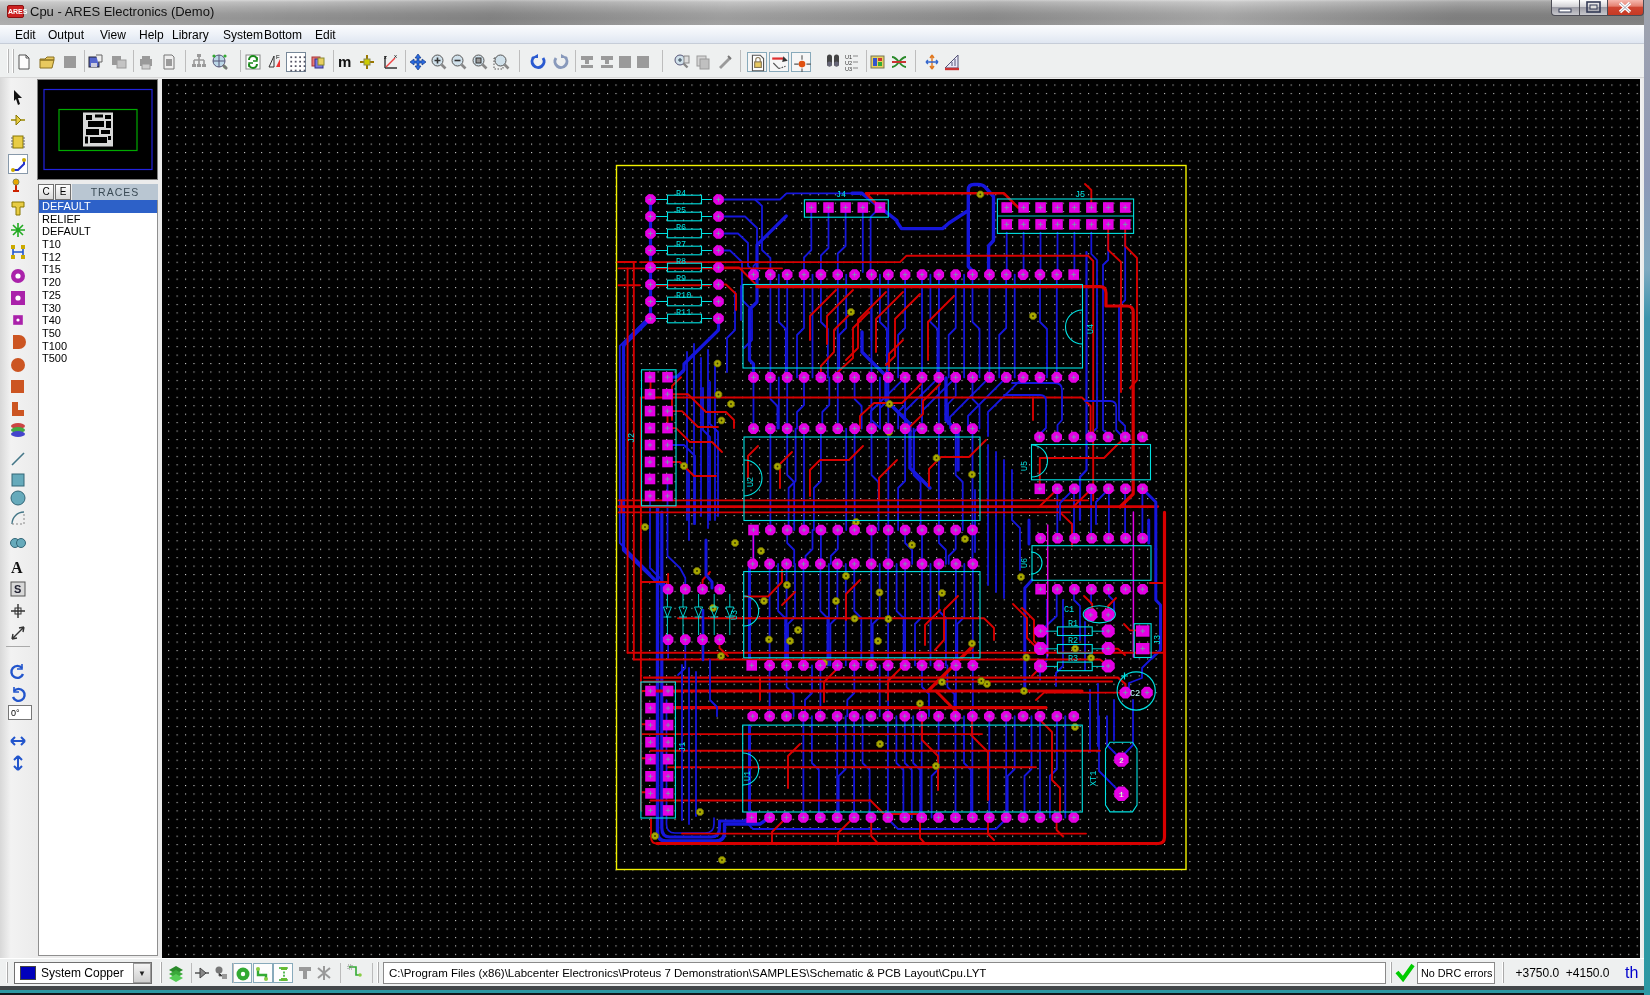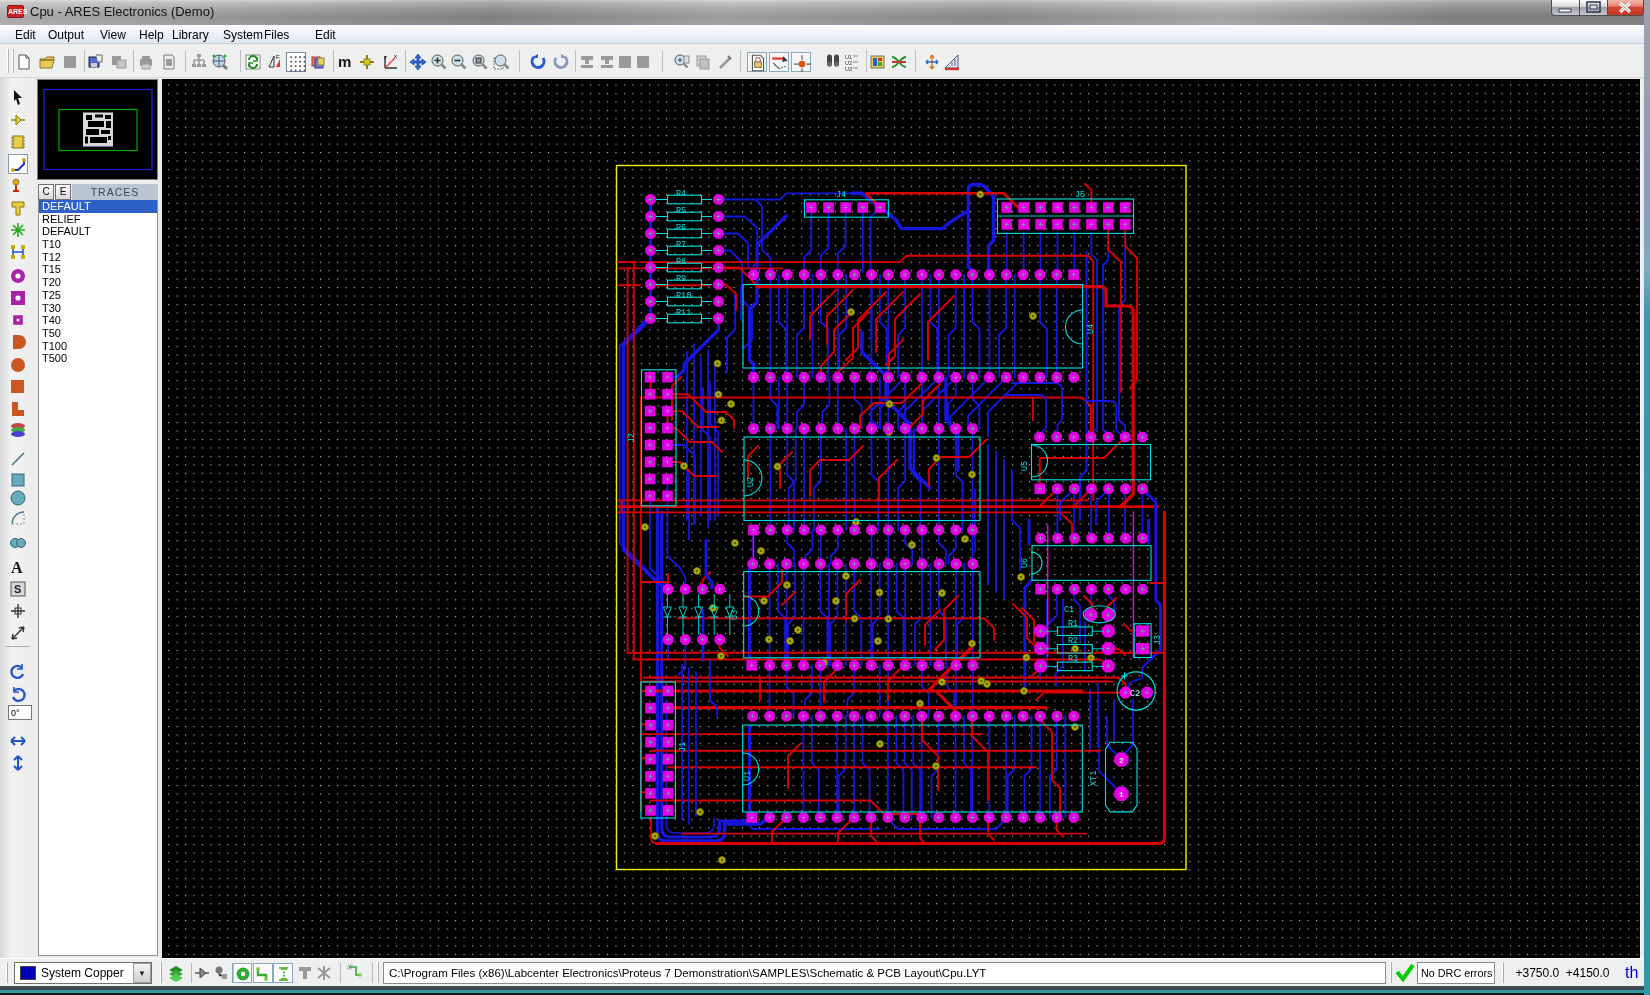--- a/index.html
+++ b/index.html
@@ -56,21 +56,21 @@
       <path d="M12,3 L22,12 M22,3 L12,12" stroke="#fff" stroke-width="3.4"></path>
       <path d="M12,3 L22,12 M22,3 L12,12" stroke="#333a55" stroke-width="1" opacity="0.45"></path>
     </svg></div>
 <div class="abs" id="menubar"></div>
 <div class="mi" style="left:15px">Edit</div>
 <div class="mi" style="left:48px">Output</div>
 <div class="mi" style="left:100px">View</div>
 <div class="mi" style="left:139px">Help</div>
 <div class="mi" style="left:172px">Library</div>
 <div class="mi" style="left:223px">System</div>
-<div class="mi" style="left:264px">Files</div>
+<div class="mi" style="left:264px">Bottom</div>
 <div class="mi" style="left:315px">Edit</div>
 
 <div class="abs" id="toolbar"></div>
 <div class="abs" style="left:15px;top:53px;width:18px;height:18px;"><svg width="18" height="18" viewBox="0 0 18 18">
       <path d="M4,2 h7 l3,3 v11 h-10 z" fill="#fdfdfd" stroke="#555"></path>
       <path d="M11,2 v3 h3" fill="none" stroke="#555"></path>
     </svg></div>
 <div class="abs" style="left:38px;top:53px;width:18px;height:18px;"><svg width="18" height="18" viewBox="0 0 18 18">
       <path d="M2,6 h5 l2,-2 h7 v3 h-14 z M2,7 h14 l-2,8 h-12 z" fill="#e8c95f" stroke="#8a7020"></path>
     </svg></div>

